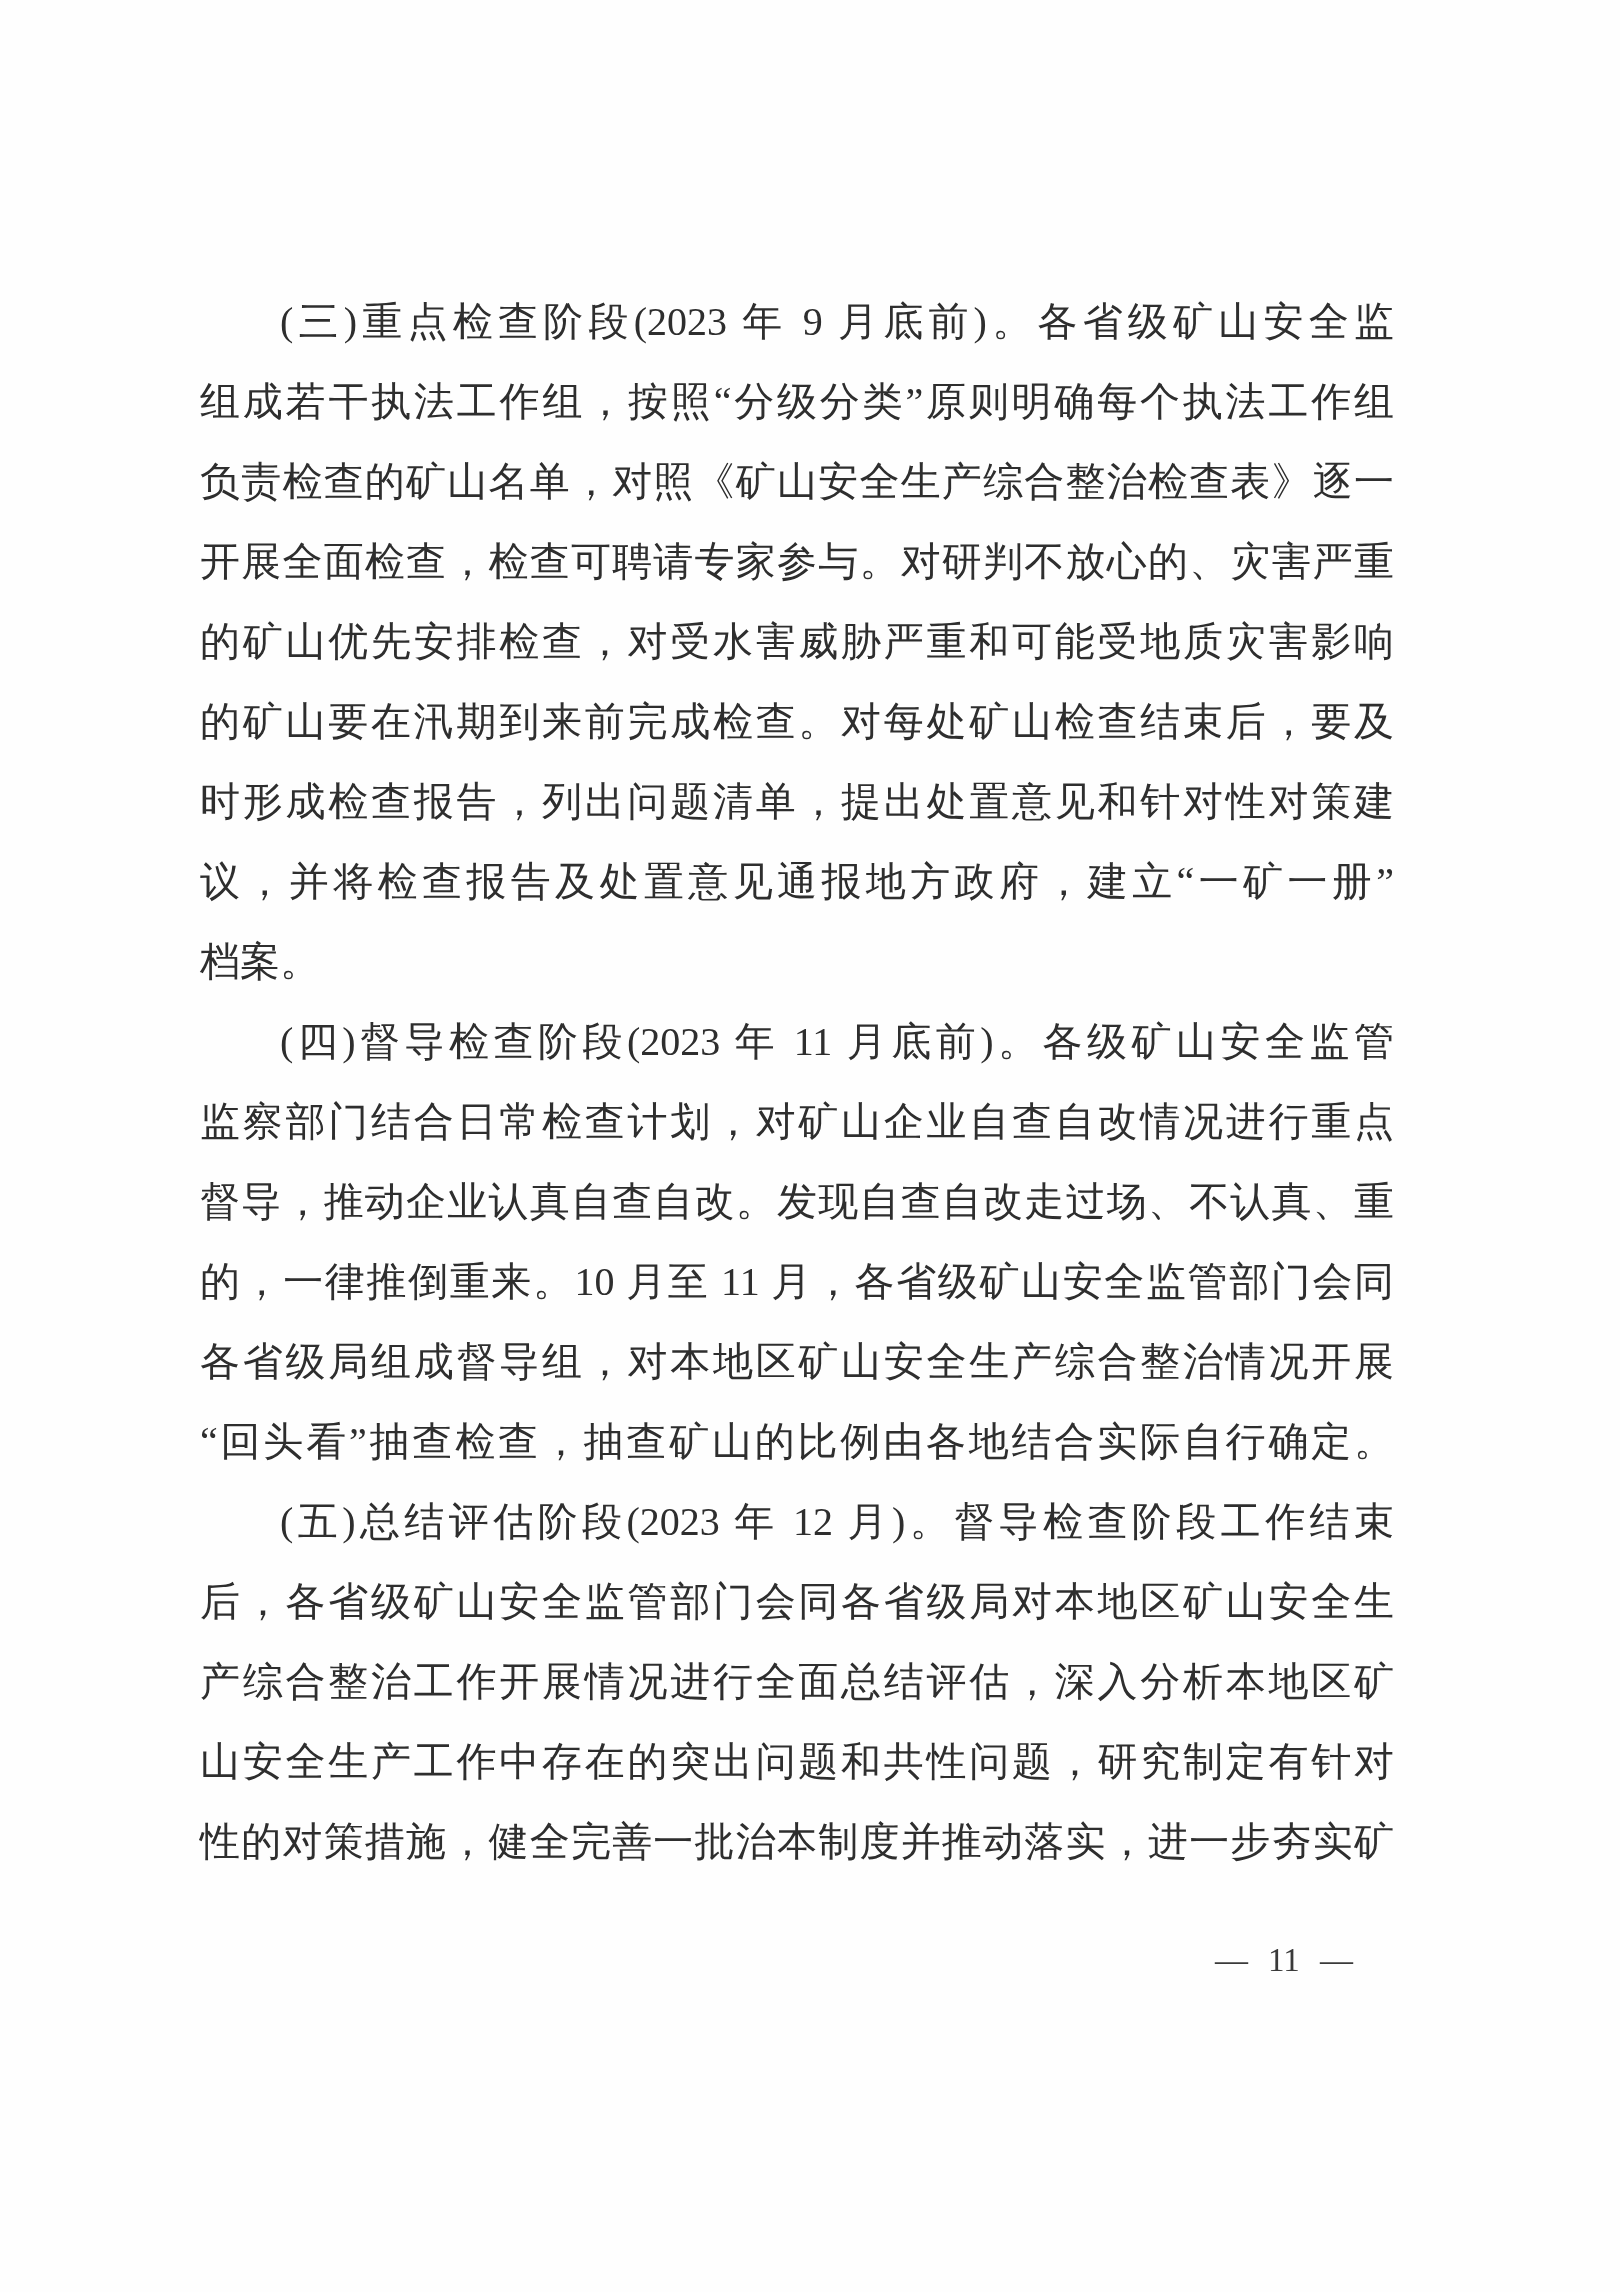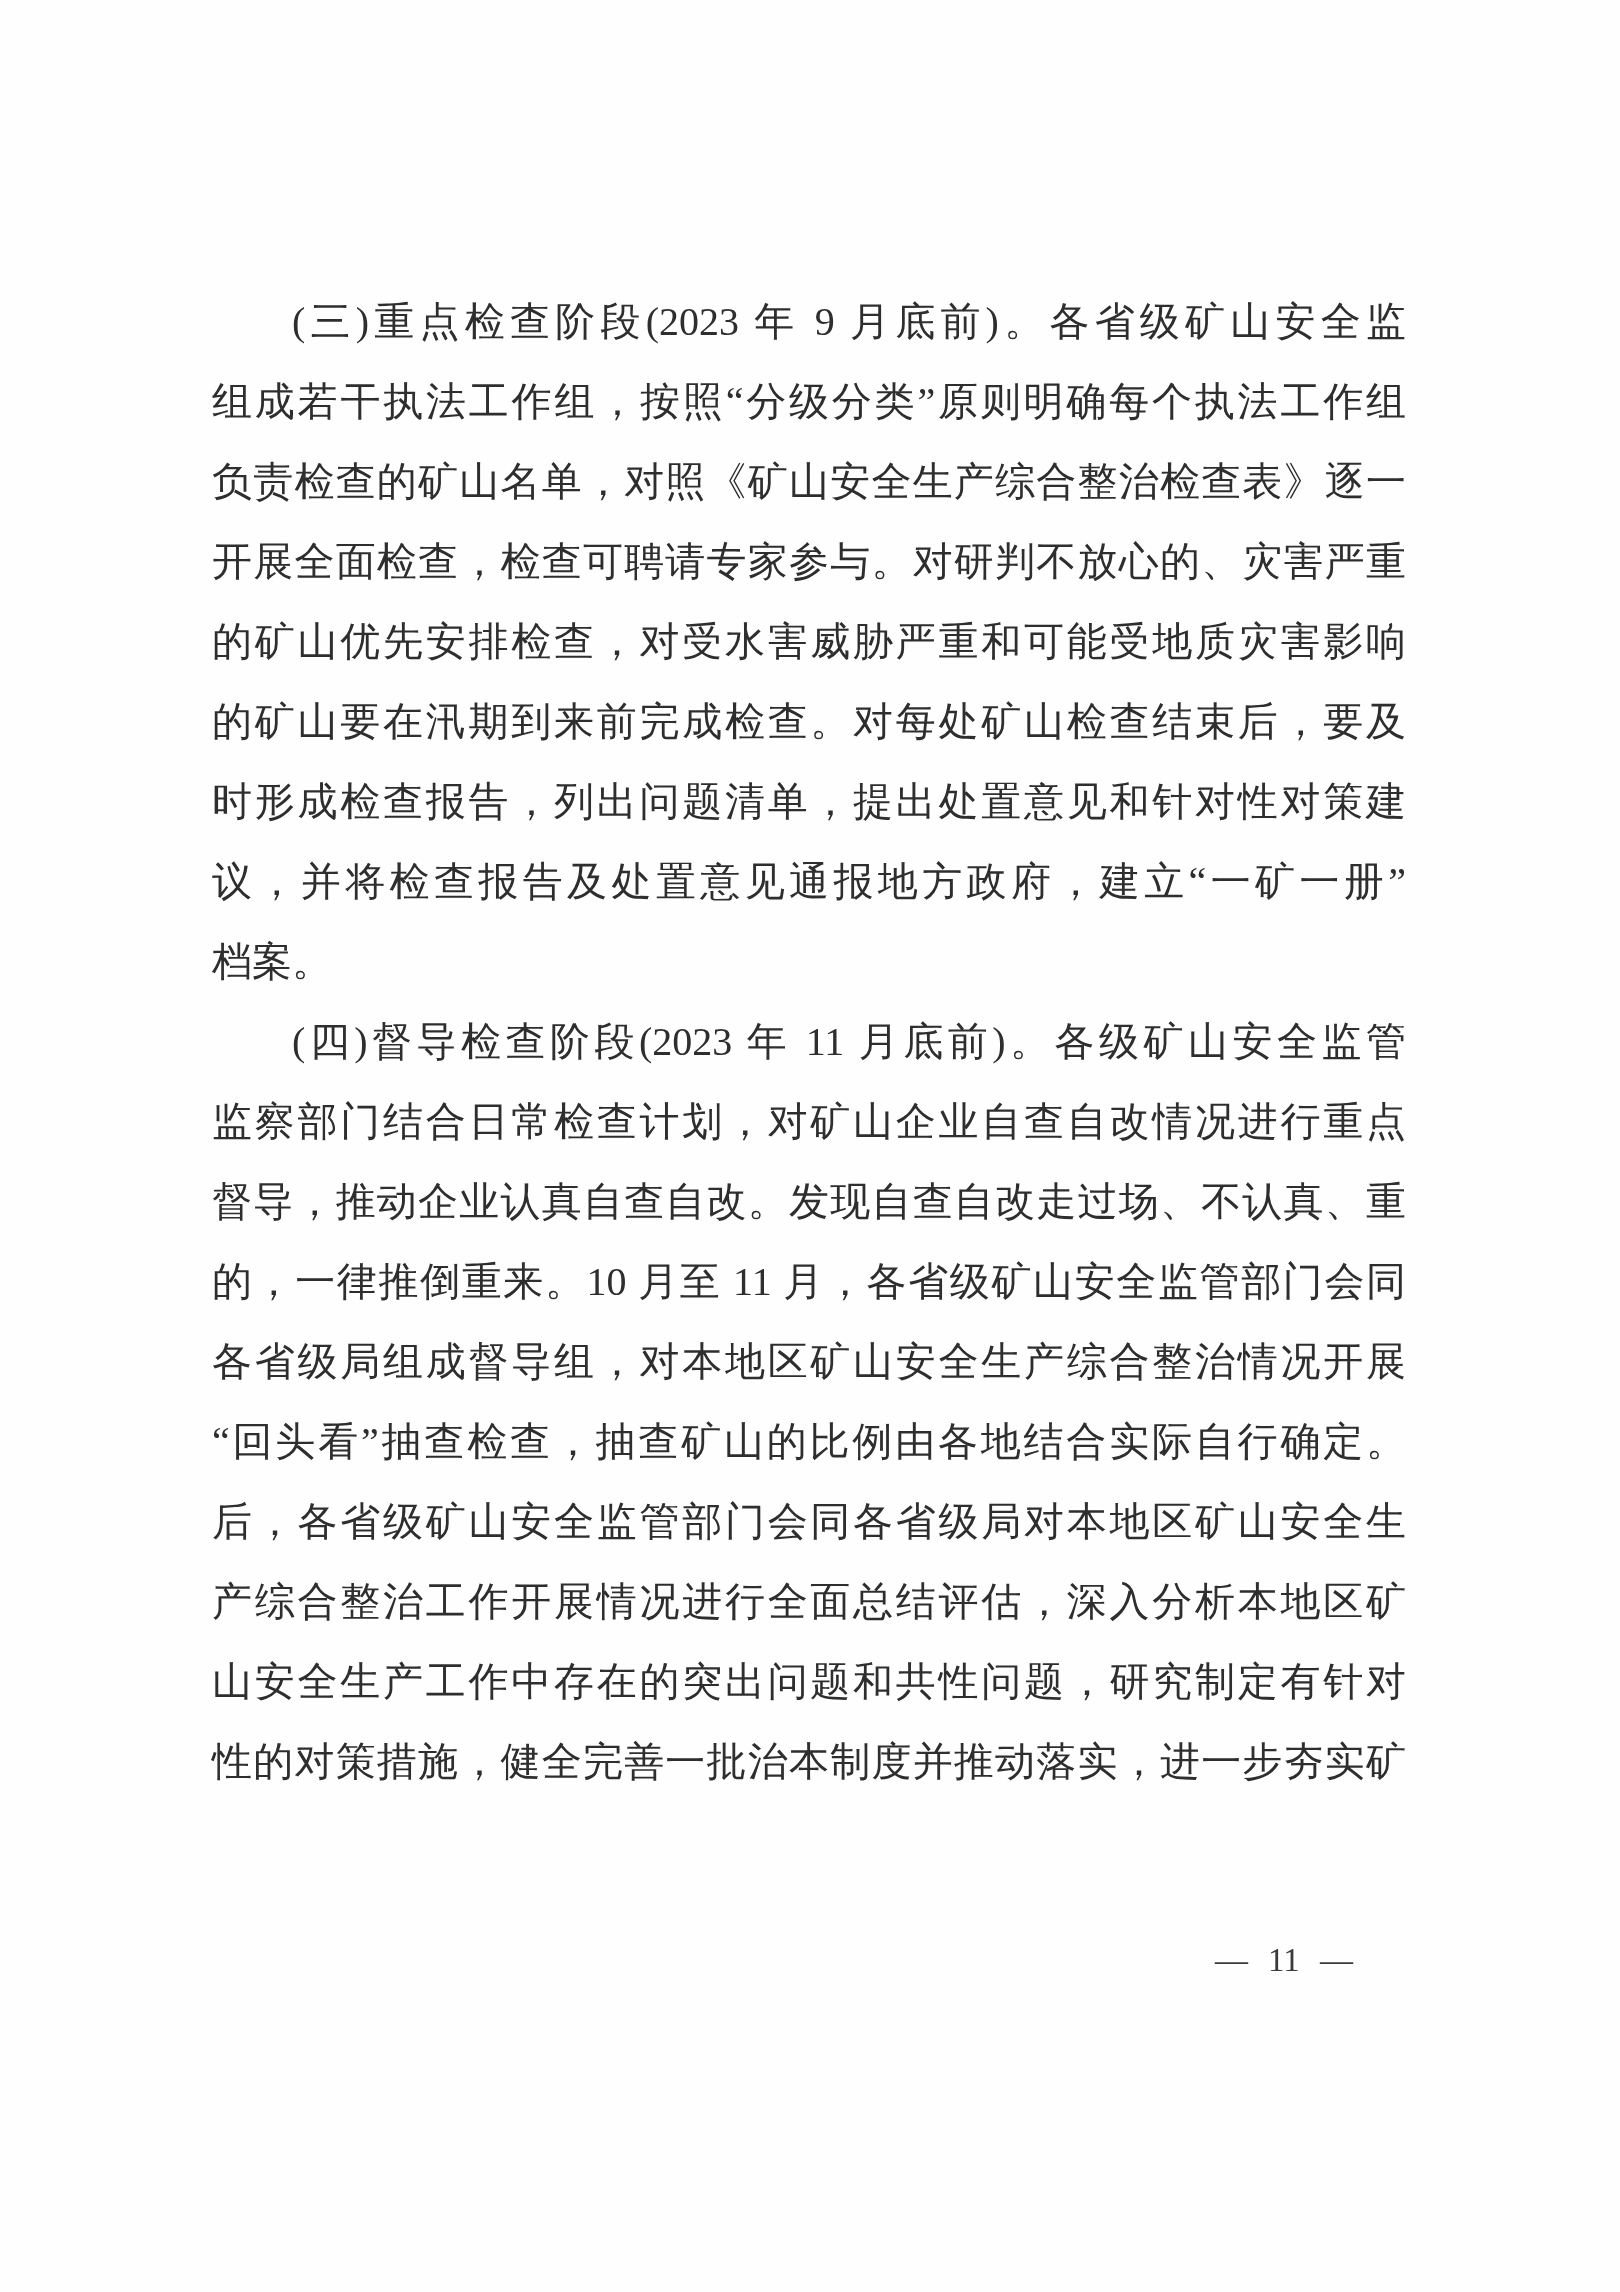--- a/index.html
+++ b/index.html
@@ -10,21 +10,21 @@
   .sheet {
     position: relative;
     width: 1620px;
     height: 2293px;
     background: #fefefe;
     overflow: hidden;
     font-family: "Liberation Serif", "DejaVu Serif", serif;
   }
   .textblock {
     position: absolute;
-    left: 212px;
+    left: 200px;
     top: 282px;
     width: 1194px;
     color: #2e2e2e;
   }
   .tline {
     height: 80px;
     line-height: 80px;
     font-size: 40px;
     letter-spacing: 0;
     text-align: justify;
@@ -64,20 +64,21 @@
     <div class="tline">的矿山要在汛期到来前完成检查。对每处矿山检查结束后，要及</div>
     <div class="tline">时形成检查报告，列出问题清单，提出处置意见和针对性对策建</div>
     <div class="tline">议，并将检查报告及处置意见通报地方政府，建立“一矿一册”</div>
     <div class="tline para-end">档案。</div>
     <div class="tline indent">(四)督导检查阶段(2023 年 11 月底前)。各级矿山安全监管</div>
     <div class="tline">监察部门结合日常检查计划，对矿山企业自查自改情况进行重点</div>
     <div class="tline">督导，推动企业认真自查自改。发现自查自改走过场、不认真、重</div>
     <div class="tline">的，一律推倒重来。10 月至 11 月，各省级矿山安全监管部门会同</div>
     <div class="tline">各省级局组成督导组，对本地区矿山安全生产综合整治情况开展</div>
     <div class="tline">“回头看”抽查检查，抽查矿山的比例由各地结合实际自行确定。</div>
+    <div class="tline indent">(五)总结评估阶段(2023 年 12 月)。督导检查阶段工作结束</div>
     <div class="tline">后，各省级矿山安全监管部门会同各省级局对本地区矿山安全生</div>
     <div class="tline">产综合整治工作开展情况进行全面总结评估，深入分析本地区矿</div>
     <div class="tline">山安全生产工作中存在的突出问题和共性问题，研究制定有针对</div>
     <div class="tline">性的对策措施，健全完善一批治本制度并推动落实，进一步夯实矿</div>
   </div>
 
   <div class="page-footer">— 11 —</div>
 
 </div>
 

